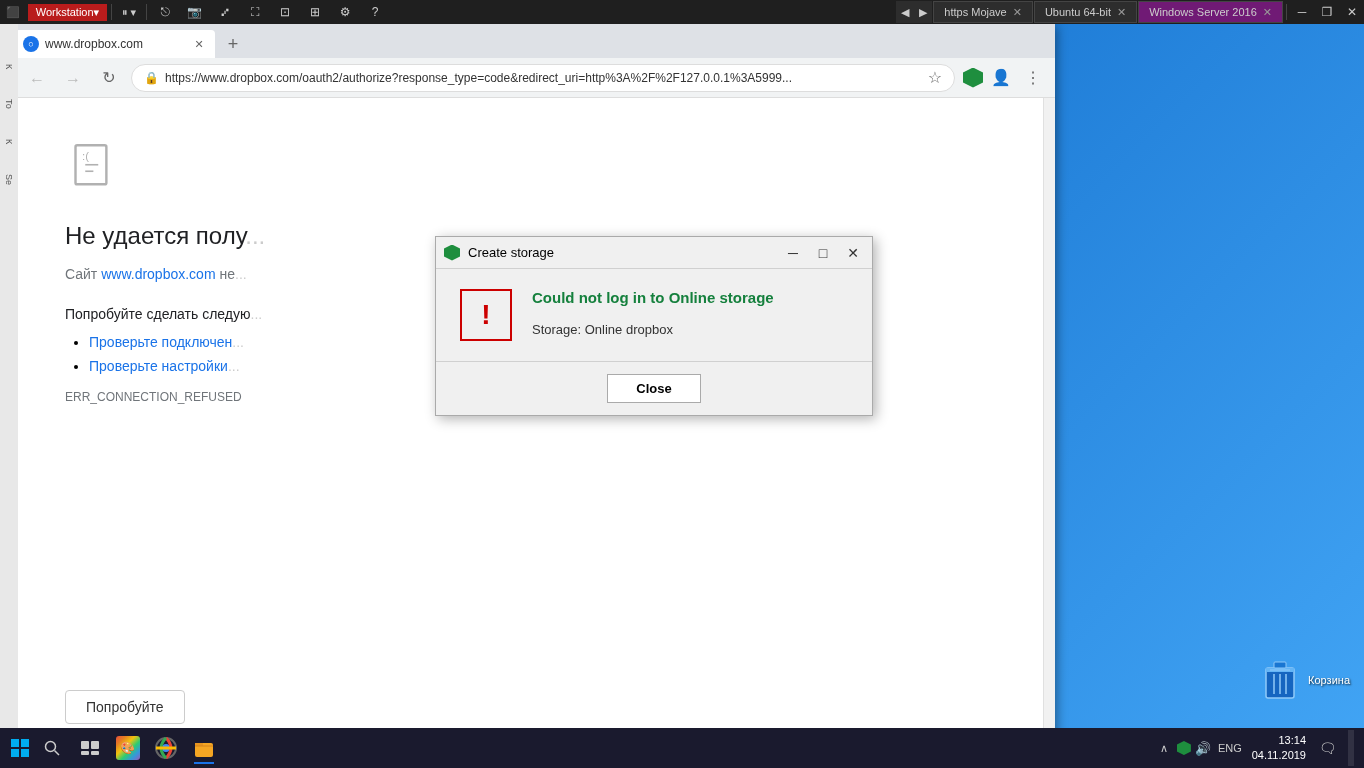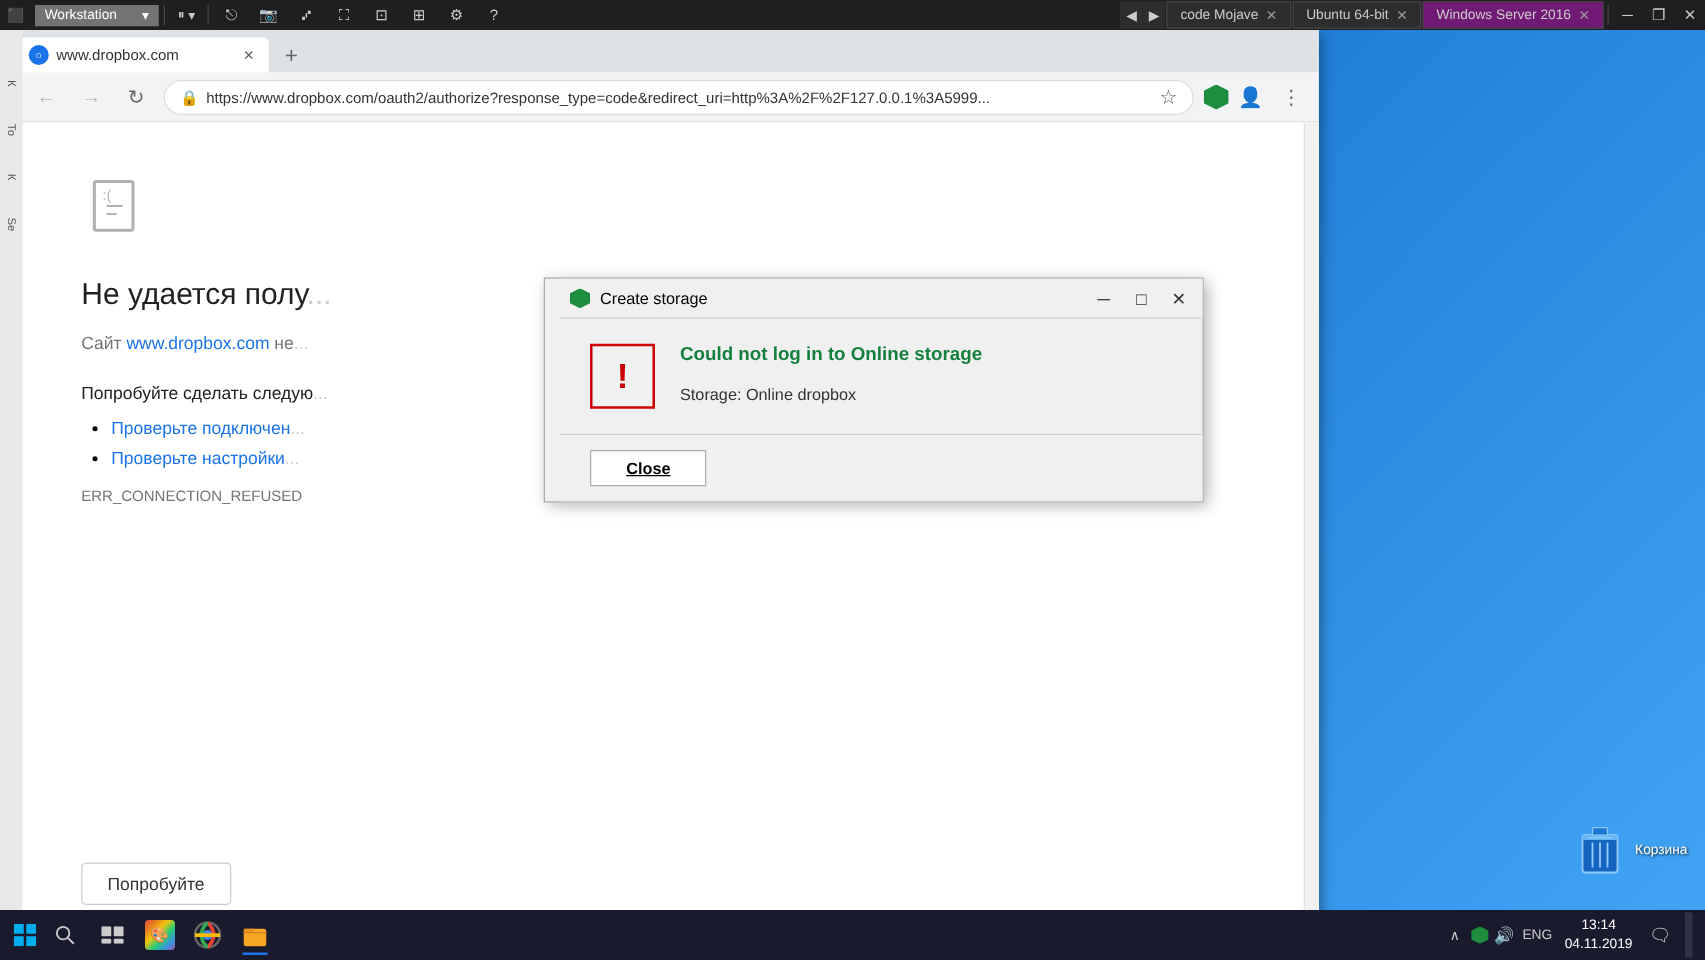--- a/index.html
+++ b/index.html
@@ -49,22 +49,22 @@
       display: flex;
       align-items: center;
       gap: 3px;
     }
 
     .tt-workstation {
       padding: 2px 8px;
       color: #fff;
       font-size: 11px;
       display: flex;
-      gap: 20px;
-      background: #737373;
+      gap: 0;
+      background: #b91c1c;
     }
 
     .tt-separator {
       width: 1px;
       height: 16px;
       background: #444;
       margin: 0 2px;
     }
 
     .tt-icon-btn {
@@ -438,28 +438,27 @@
       top: 0;
       left: 0;
       width: 100%;
       height: 100%;
       z-index: 200;
       pointer-events: none;
     }
 
     .dialog-box {
       position: absolute;
-      top: 222px;
+      top: 236px;
       left: 435px;
-      width: 528px;
+      width: 438px;
       background: #f0f0f0;
       border: 1px solid #aaa;
       box-shadow: 3px 3px 12px rgba(0,0,0,0.3);
       pointer-events: all;
-      padding-left: 12px;
     }
 
     .dialog-titlebar {
       height: 32px;
       background: #f0f0f0;
       border-bottom: 1px solid #d0d0d0;
       display: flex;
       align-items: center;
       padding: 0 8px;
       gap: 8px;
@@ -523,24 +522,23 @@
     }
 
     .dialog-sub-text {
       font-size: 13px;
       color: #333;
     }
 
     .dialog-footer {
       padding: 12px 24px;
       display: flex;
-      justify-content: flex-start;
+      justify-content: center;
       border-top: 1px solid #d0d0d0;
       background: #f0f0f0;
-      text-decoration: underline;
     }
 
     .dialog-close-btn {
       padding: 6px 28px;
       background: #fff;
       border: 1px solid #aaa;
       font-size: 13px;
       cursor: pointer;
       font-weight: bold;
       color: #000;
@@ -622,21 +620,21 @@
       height: 16px;
       display: flex;
       align-items: center;
       justify-content: center;
       cursor: pointer;
     }
 
     .tb-time {
       font-size: 11px;
       color: #fff;
-      text-align: center;
+      text-align: right;
       line-height: 1.4;
       cursor: pointer;
       padding: 0 4px;
     }
 
     .tb-action-center {
       width: 28px;
       height: 28px;
       display: flex;
       align-items: center;
@@ -713,21 +711,21 @@
       <div class="tt-icon-btn">⚙</div>
       <div class="tt-icon-btn">?</div>
     </div>
 
     <div class="vm-tabs">
       <div class="vm-tab-nav">
         <button class="vm-nav-btn">◀</button>
         <button class="vm-nav-btn">▶</button>
       </div>
       <div class="vm-tab">
-        <span>code Mojave</span>
+        <span>https Mojave</span>
         <span class="vm-tab-close">✕</span>
       </div>
       <div class="vm-tab">
         <span>Ubuntu 64-bit</span>
         <span class="vm-tab-close">✕</span>
       </div>
       <div class="vm-tab" style="background:#701a75;">
         <span>Windows Server 2016</span>
         <span class="vm-tab-close">✕</span>
       </div>

